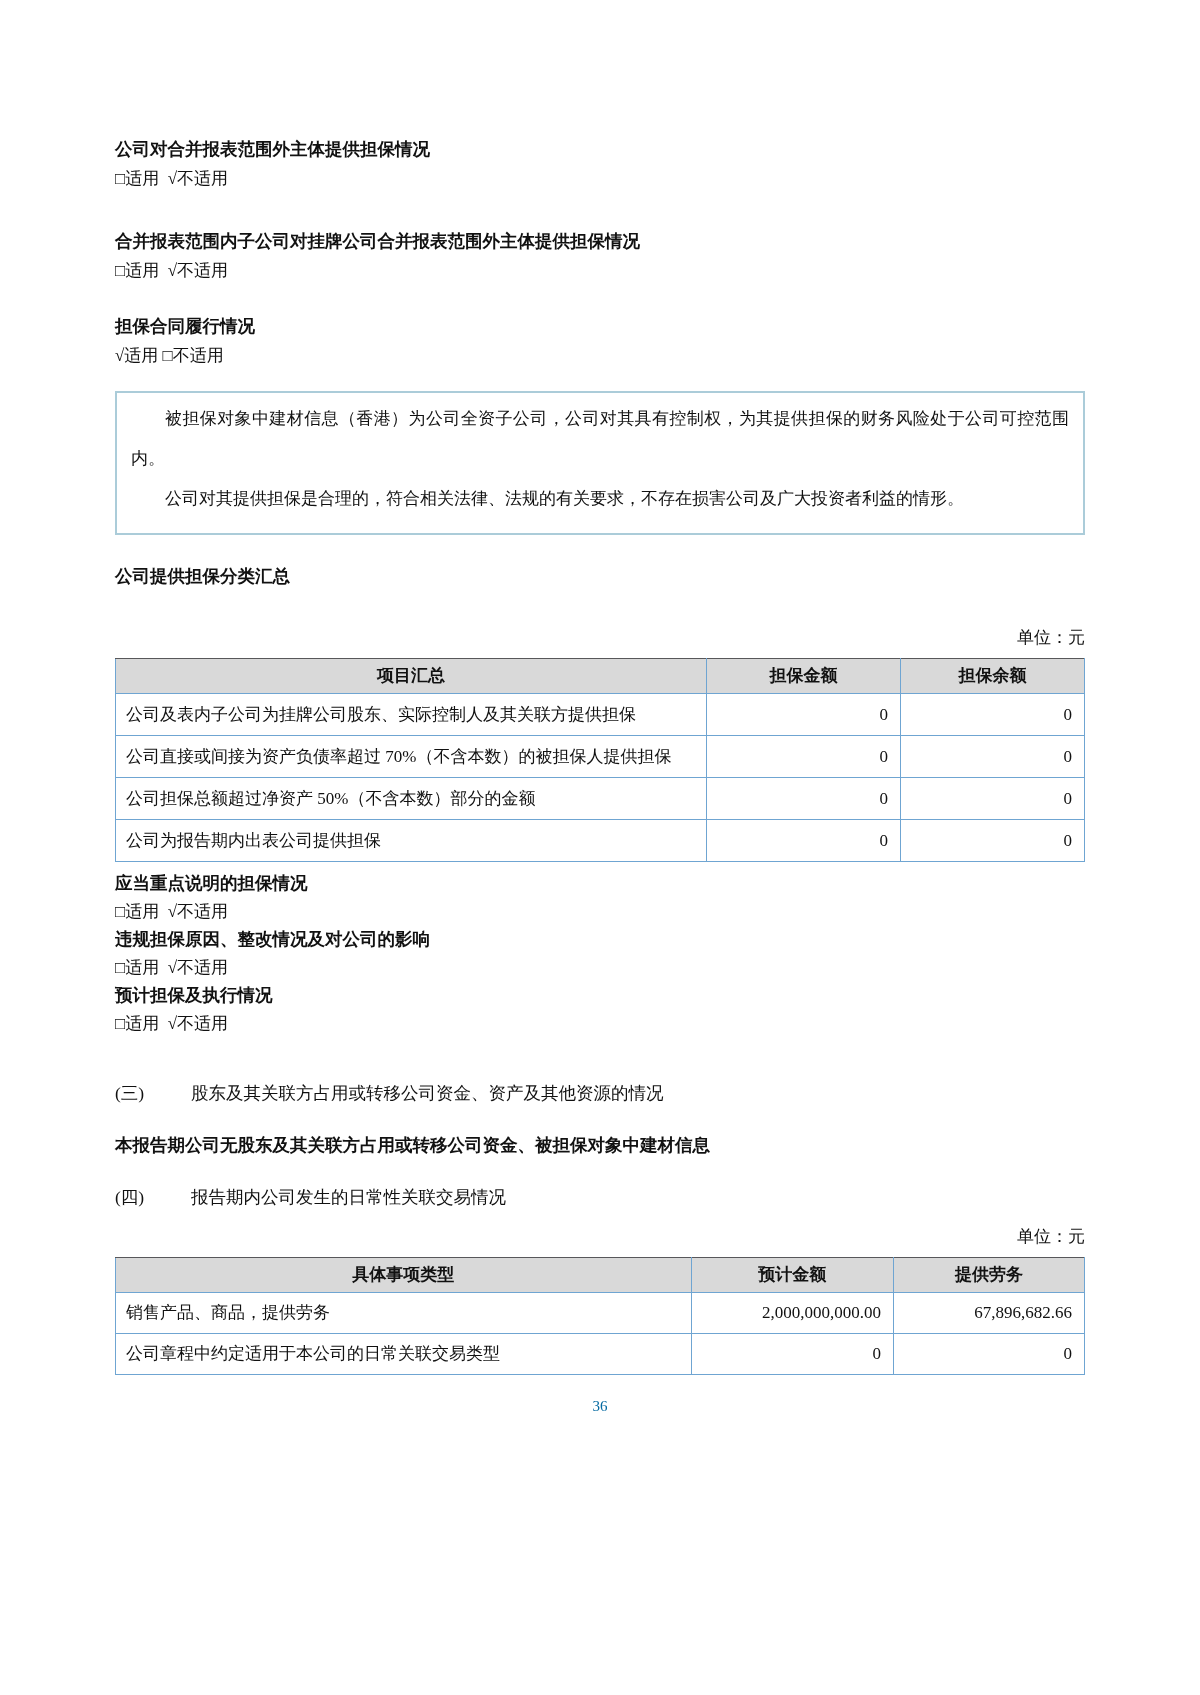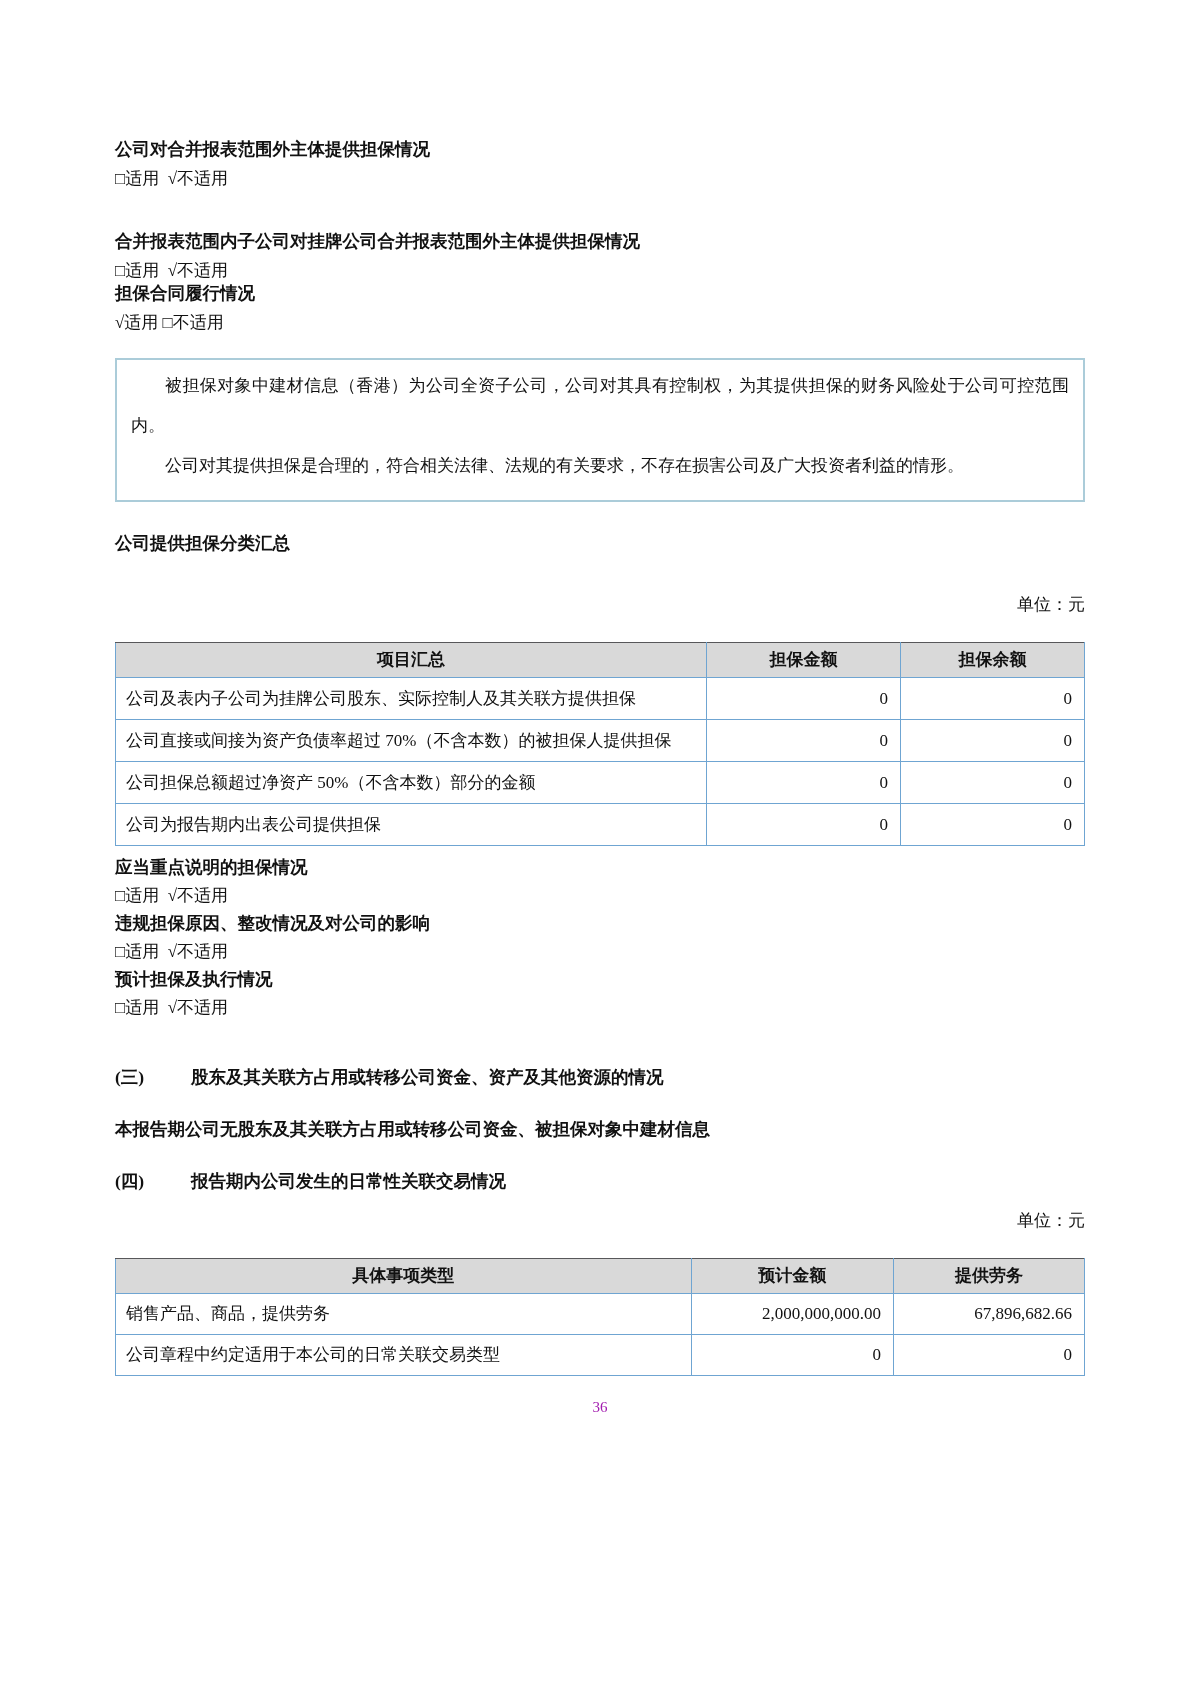--- a/index.html
+++ b/index.html
@@ -27,21 +27,21 @@
   .opt {
     margin-top: 6px;
     white-space: pre-wrap;
   }
 
   .mt5  { margin-top: 5px; }
   .mt10 { margin-top: 10px; }
   .mt16 { margin-top: 16px; }
   .mt29 { margin-top: 29px; }
   .mt30 { margin-top: 30px; }
-  .mt33 { }
+  .mt33 { margin-top: 33px; }
   .mt38 { margin-top: 38px; }
   .mt40 { margin-top: 40px; }
   .mt47 { margin-top: 47px; }
 
   .note-box {
     margin-top: 24px;
     border: 2px solid #abccd9;
     padding: 6px 14px 14px 14px;
   }
   .note-box p {
@@ -50,21 +50,21 @@
     text-align: justify;
   }
 
   .unit {
     text-align: right;
   }
 
   table.tbl {
     width: 100%;
     border-collapse: collapse;
-    margin-top: 26px;
+    margin-top: 9px;
     table-layout: fixed;
     border-radius: 26px;
   }
   table.tbl th {
     background: #d9d9d9;
     border: 1px solid #6fa5d2;
     border-top-color: #57575a;
     font-weight: 700;
     text-align: center;
     padding: 5px 4px;
@@ -80,37 +80,37 @@
   table.tbl td.num {
     text-align: right;
     padding-right: 12px;
   }
   table.tbl2 td {
     padding: 8px 10px;
     line-height: 24px;
   }
 
   .numbered-hd {
-    font-weight: 700;
+    font-weight: 400;
     font-size: 17.5px;
   }
   .numbered-hd .hnum {
     display: inline-block;
     width: 76px;
   }
   .bodyline {
     font-weight: 700;
     font-size: 17.5px;
   }
 
   .pagenum {
     margin-top: 20px;
     text-align: center;
     font-size: 15px;
-    color: #a21caf;
+    color: #0369a1;
   }
 </style>
 </head>
 <body>
 
 <h2 class="hd">公司对合并报表范围外主体提供担保情况</h2>
 <p class="opt">□适用  √不适用</p>
 
 <h2 class="hd mt40">合并报表范围内子公司对挂牌公司合并报表范围外主体提供担保情况</h2>
 <p class="opt">□适用  √不适用</p>

